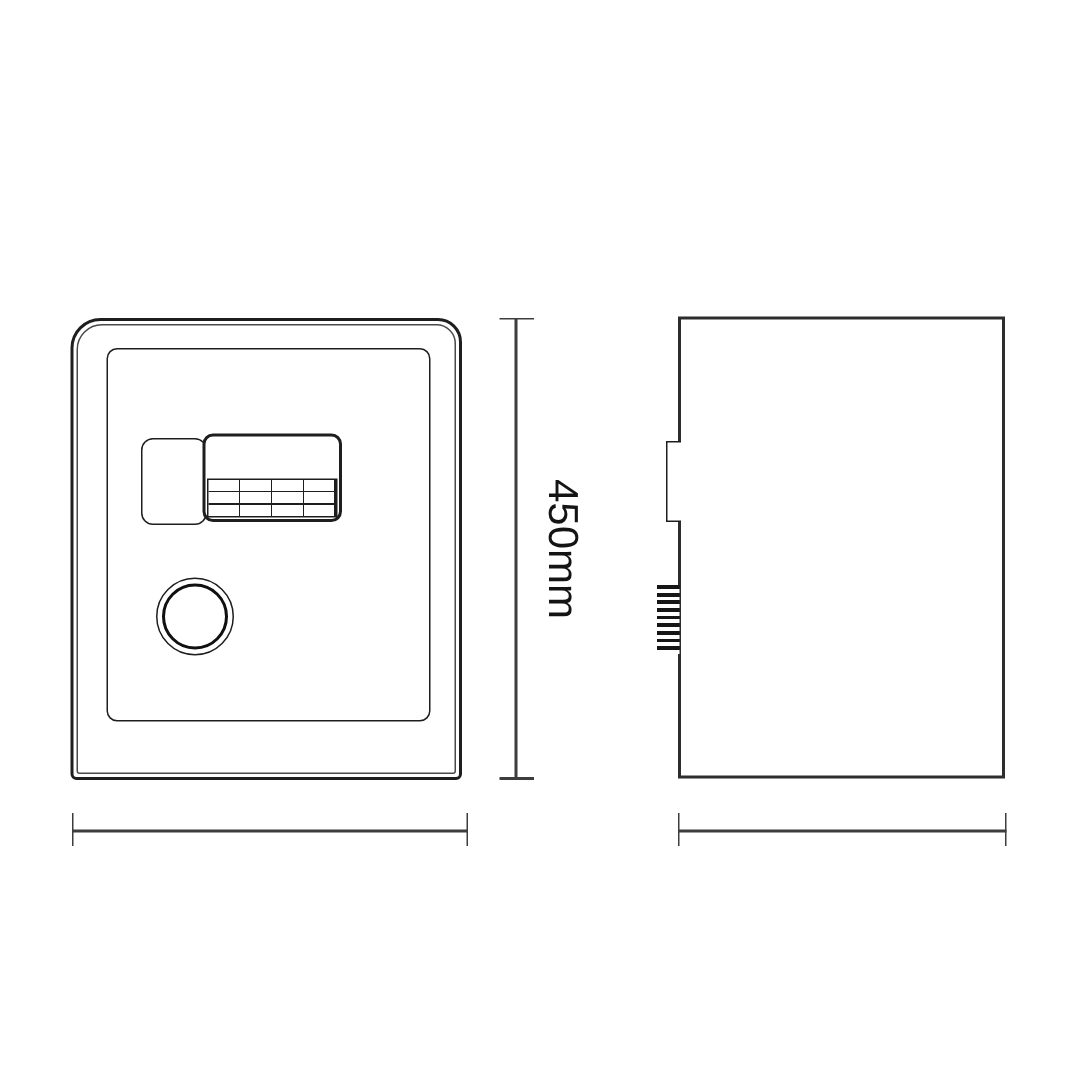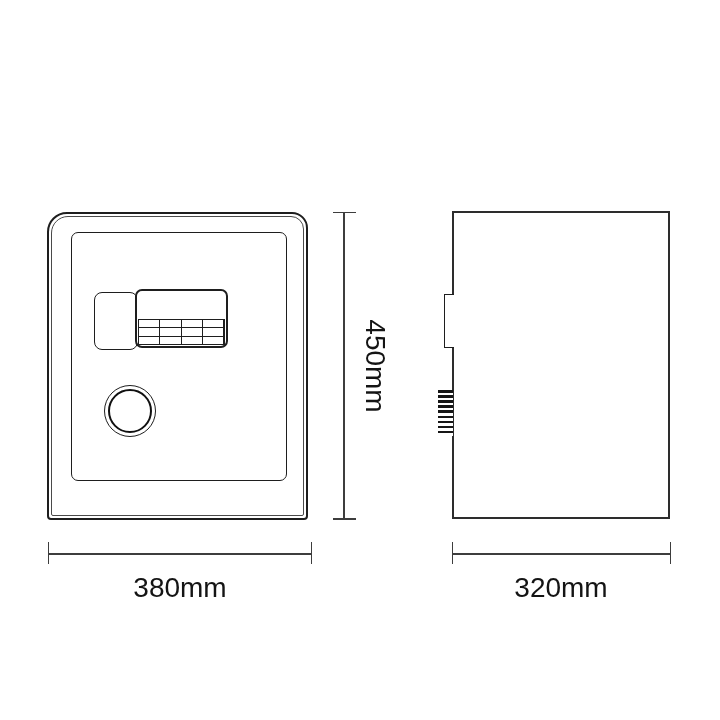--- a/index.html
+++ b/index.html
@@ -114,20 +114,18 @@
   <div class="abs side-knurl"></div>
 
   <div class="abs dim dim-v-line"></div>
   <div class="abs dim dim-v-tick t"></div>
   <div class="abs dim dim-v-tick b"></div>
   <div class="abs dim-label dim-label-height">450mm</div>
 
   <div class="abs dim dim-h-line-front"></div>
   <div class="abs dim dim-h-tick tick-fl"></div>
   <div class="abs dim dim-h-tick tick-fr"></div>
-  <div class="abs dim-label dim-label-width">380mm</div>
 
   <div class="abs dim dim-h-line-side"></div>
   <div class="abs dim dim-h-tick tick-sl"></div>
   <div class="abs dim dim-h-tick tick-sr"></div>
-  <div class="abs dim-label dim-label-depth">320mm</div>
 
 </div>
 
 </body></html>

